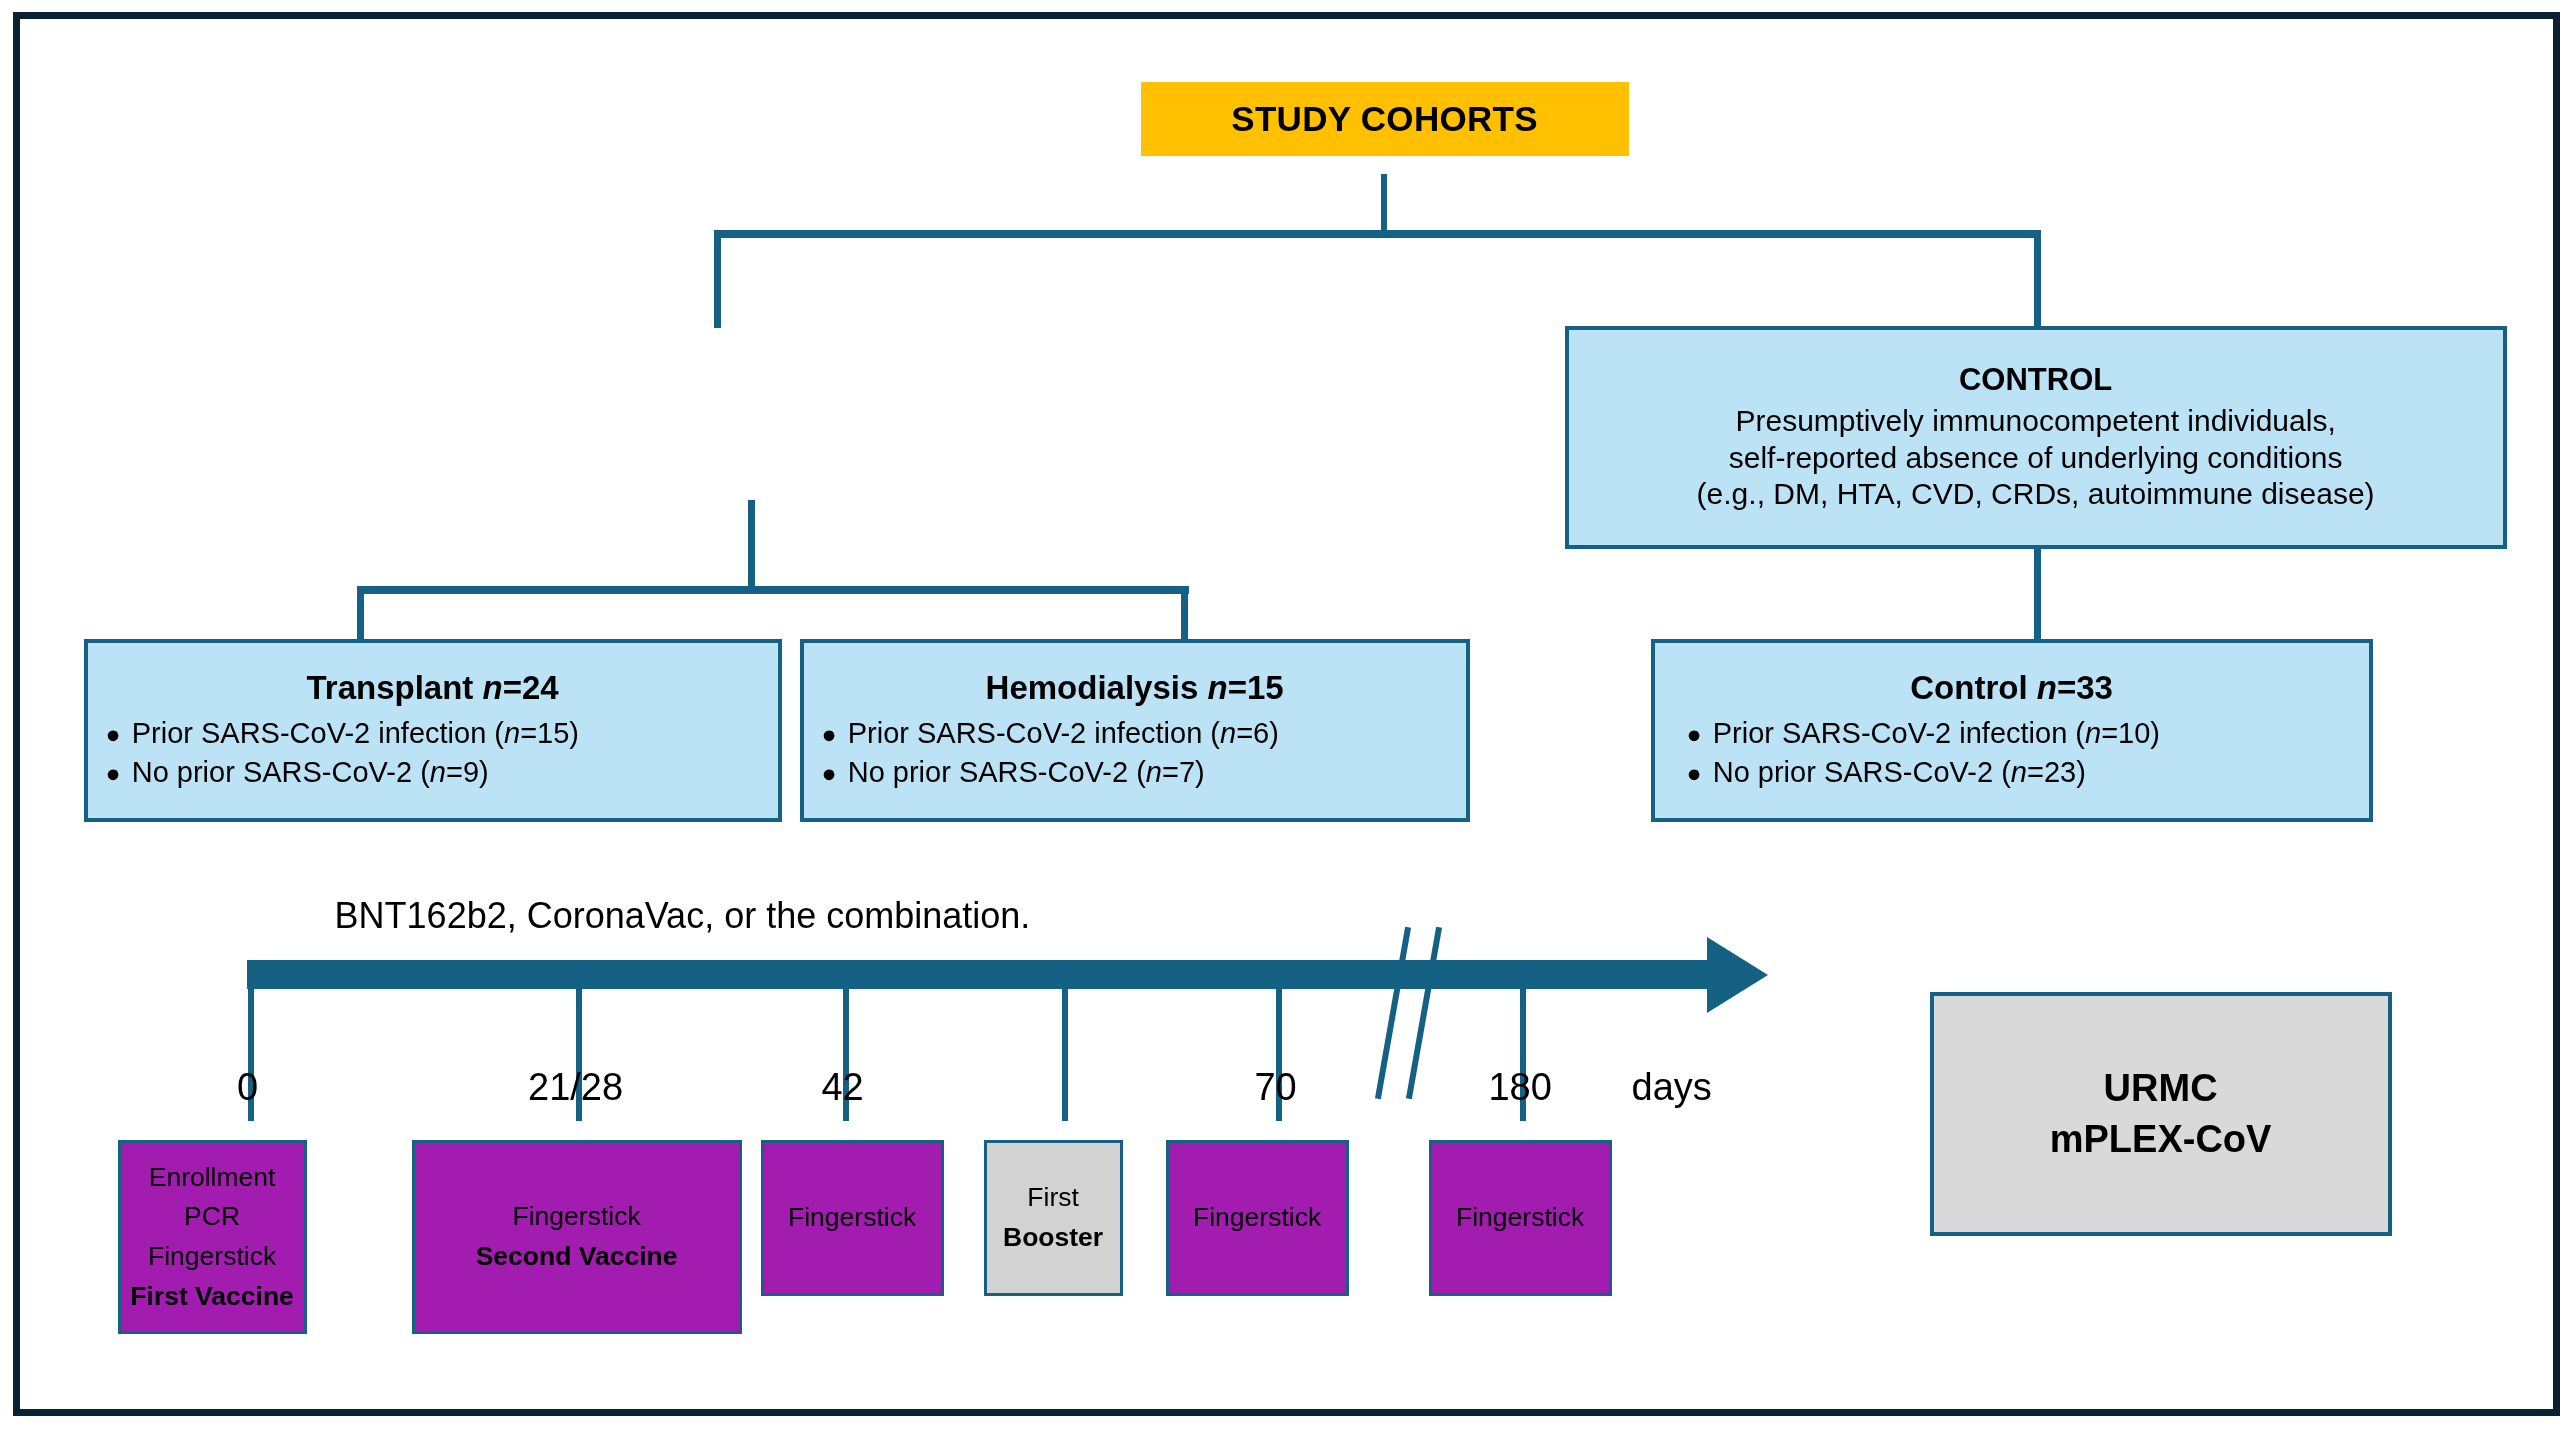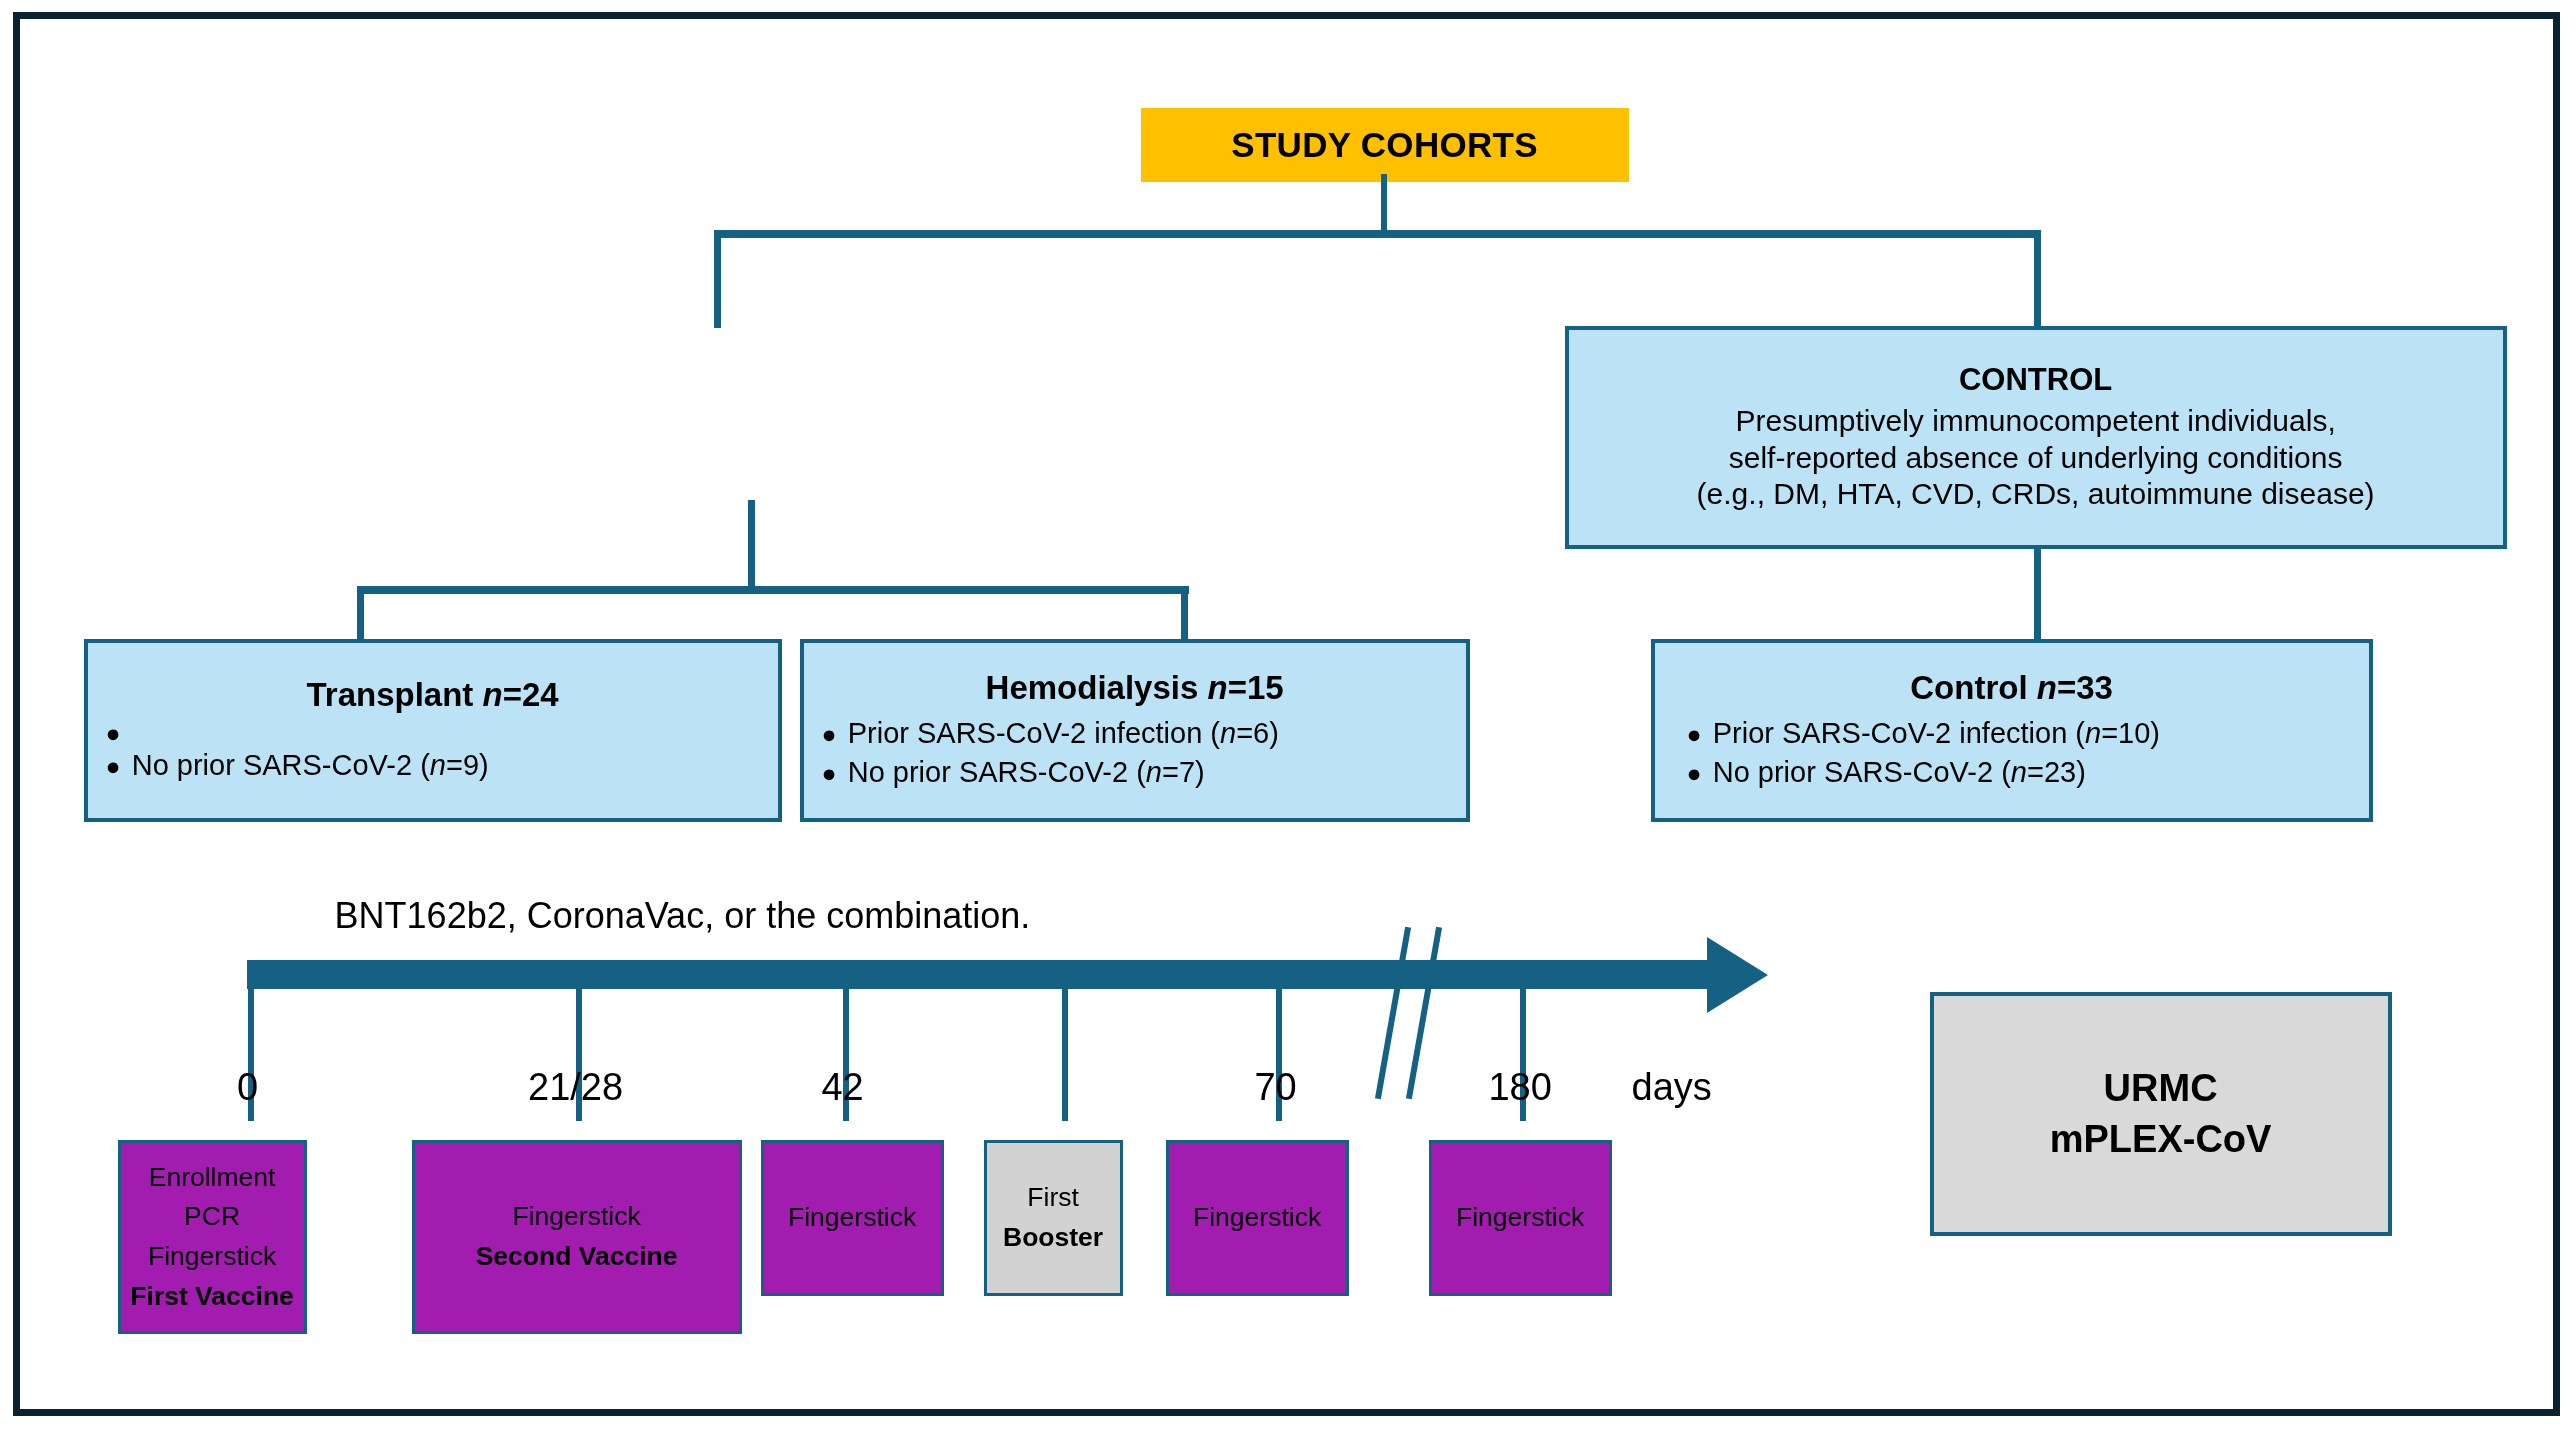--- a/index.html
+++ b/index.html
@@ -5,21 +5,21 @@
   html,body{margin:0;padding:0;background:#ffffff;}
   body{font-family:"Liberation Sans",sans-serif;}
   #page{position:relative;width:2576px;height:1435px;background:#ffffff;overflow:hidden;}
   #frame{position:absolute;left:12.6px;top:12px;width:2547px;height:1404px;
          border:7px solid #0a2230;box-sizing:border-box;background:#fff;}
 
   .abs{position:absolute;box-sizing:border-box;}
 
   
   #title-banner{
-    left:1121px;top:89px;width:488px;height:74px;
+    left:1121px;top:63px;width:488px;height:74px;
     background:#FFC000;display:flex;align-items:center;justify-content:center;
     font-weight:bold;font-size:35px;color:#000;letter-spacing:0.3px;
   }
 
   
   .card{
     background:#BCE2F5;border:4.9px solid #156184;
     display:flex;flex-direction:column;align-items:center;justify-content:center;
     color:#000;
   }
@@ -100,20 +100,21 @@
     <div class="conn" style="left:2014px;top:530px;width:7.7px;height:93px;"></div>
 
     <div class="abs card" id="box-transplant">
       <div class="title-row">
         <span>Transplant</span>
         <span class="ital">n</span><span>=24</span>
       </div>
       <ul>
         <li>
             <span class="bullet">●</span>
+            <span><span>Prior SARS-CoV-2 infection (</span><span class="ital">n</span><span>=15)</span></span>
           </li>
         <li>
             <span class="bullet">●</span>
             <span><span>No prior SARS-CoV-2  (</span><span class="ital">n</span><span>=9)</span></span>
           </li>
       </ul>
     </div>
 
     <div class="abs card" id="box-hemo">
       <div class="title-row">

